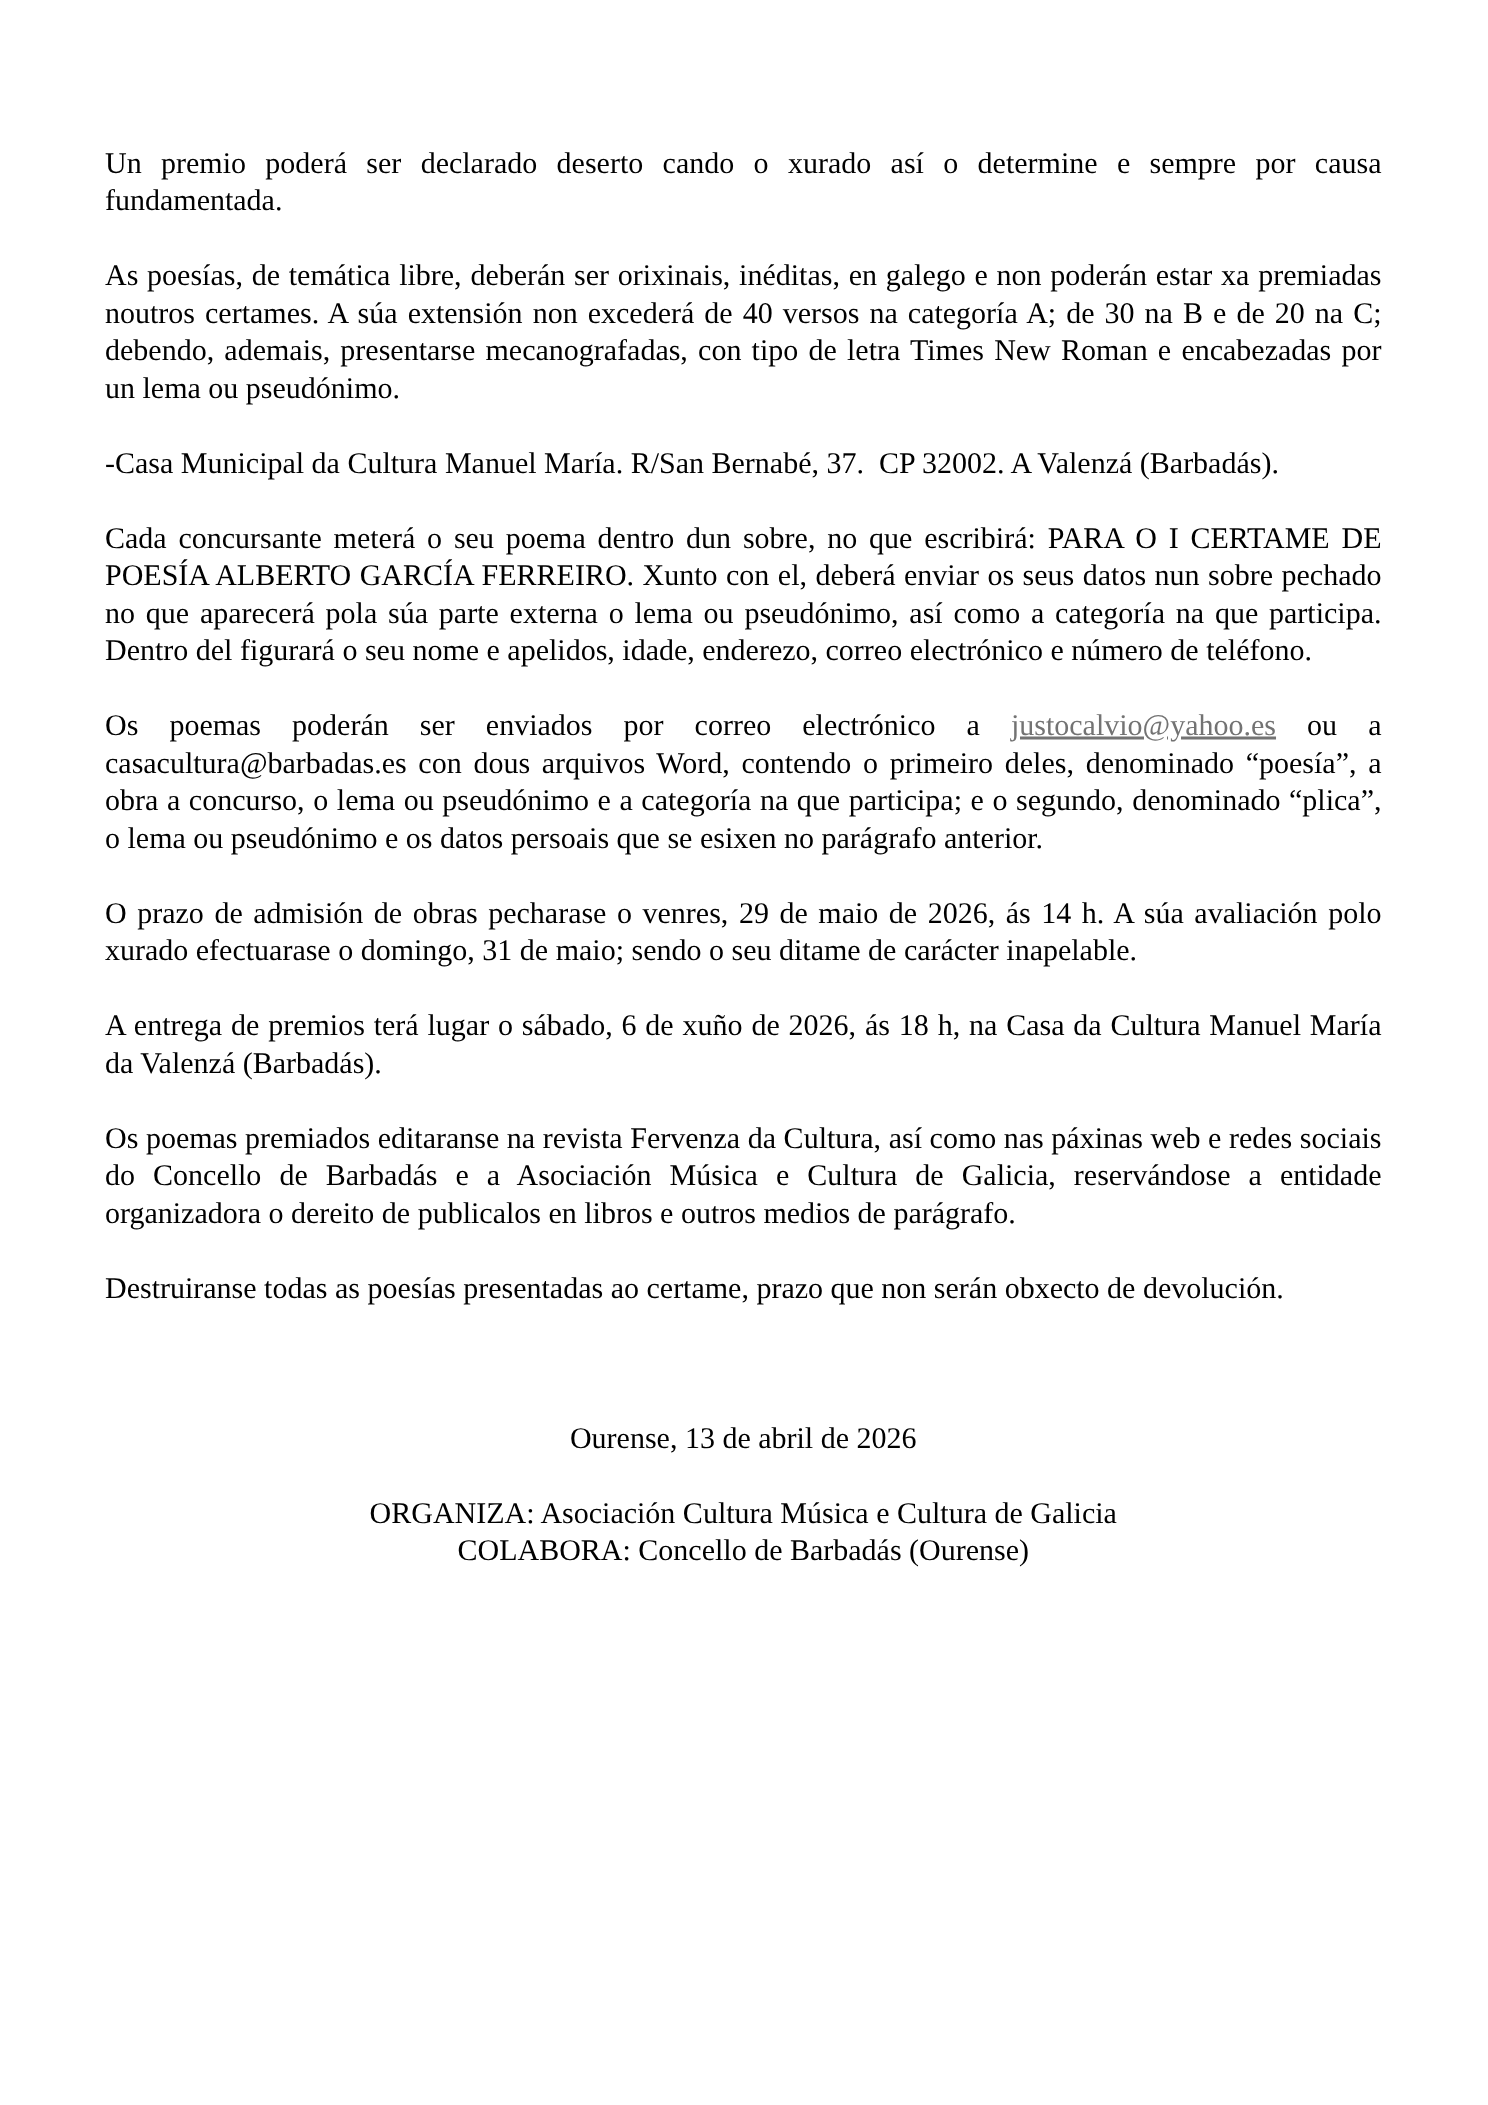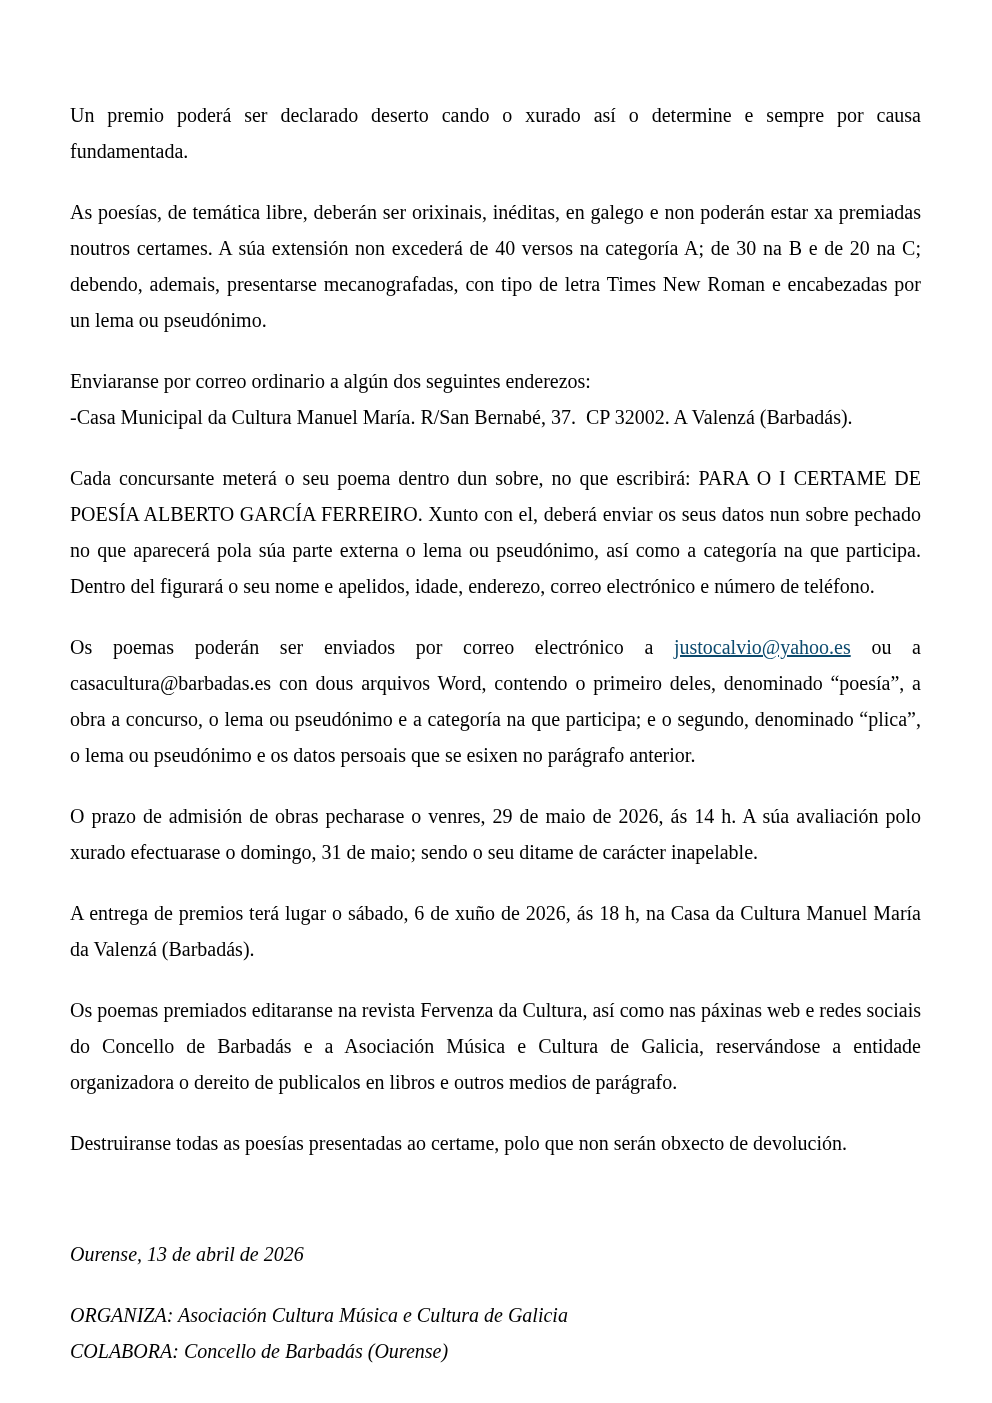--- a/index.html
+++ b/index.html
@@ -5,75 +5,73 @@
   * { margin: 0; padding: 0; box-sizing: border-box; }
   html, body { background: #ffffff; }
   .page {
     position: relative;
     width: 992px;
     height: 1403px;
     background: #ffffff;
     color: #000000;
     font-family: "Liberation Serif", serif;
     font-size: 20px;
-    line-height: 36px;
+    line-height: 25px;
     overflow: hidden;
   }
   .content {
     padding: 97px 71px 0 70px;
   }
   .para {
     text-align: justify;
     margin-bottom: 25px;
   }
   .line {
     text-align: justify;
   }
   .email-link {
-    color: #0c4a6e;
+    color: #737373;
     text-decoration: underline;
     cursor: pointer;
   }
   .closing {
     margin-top: 75px;
   }
   .center {
-    text-align: left;
-    font-style: italic;
+    text-align: center;
   }
   .organiza-line {
     margin-top: 25px;
   }
 </style>
 </head>
 <body>
 
 <div class="page">
   <div class="content">
 
     <p class="para">Un premio poderá ser declarado deserto cando o xurado así o determine e sempre por causa fundamentada.</p>
 
     <p class="para">As poesías, de temática libre, deberán ser orixinais, inéditas, en galego e non poderán estar xa premiadas noutros certames. A súa extensión non excederá de 40 versos na categoría A; de 30 na B e de 20 na C; debendo, ademais, presentarse mecanografadas, con tipo de letra Times New Roman e encabezadas por un lema ou pseudónimo.</p>
 
     <div class="para">
-      <p class="line">Enviaranse por correo ordinario a algún dos seguintes enderezos:</p>
       <p class="line">-Casa Municipal da Cultura Manuel María. R/San Bernabé, 37.&nbsp; CP 32002. A Valenzá (Barbadás).</p>
     </div>
 
     <p class="para">Cada concursante meterá o seu poema dentro dun sobre, no que escribirá: PARA O I CERTAME DE POESÍA ALBERTO GARCÍA FERREIRO. Xunto con el, deberá enviar os seus datos nun sobre pechado no que aparecerá pola súa parte externa o lema ou pseudónimo, así como a categoría na que participa. Dentro del figurará o seu nome e apelidos, idade, enderezo, correo electrónico e número de teléfono.</p>
 
     <p class="para"><span>Os poemas poderán ser enviados por correo electrónico a </span><a class="email-link" href="#">justocalvio@yahoo.es</a><span> ou a casacultura@barbadas.es con dous arquivos Word, contendo o primeiro deles, denominado “poesía”, a obra a concurso, o lema ou pseudónimo e a categoría na que participa; e o segundo, denominado “plica”, o lema ou pseudónimo e os datos persoais que se esixen no parágrafo anterior.</span></p>
 
     <p class="para">O prazo de admisión de obras pecharase o venres, 29 de maio de 2026, ás 14 h. A súa avaliación polo xurado efectuarase o domingo, 31 de maio; sendo o seu ditame de carácter inapelable.</p>
 
     <p class="para">A entrega de premios terá lugar o sábado, 6 de xuño de 2026, ás 18 h, na Casa da Cultura Manuel María da Valenzá (Barbadás).</p>
 
     <p class="para">Os poemas premiados editaranse na revista Fervenza da Cultura, así como nas páxinas web e redes sociais do Concello de Barbadás e a Asociación Música e Cultura de Galicia, reservándose a entidade organizadora o dereito de publicalos en libros e outros medios de parágrafo.</p>
 
-    <p class="para">Destruiranse todas as poesías presentadas ao certame, polo que non serán obxecto de devolución.</p>
+    <p class="para">Destruiranse todas as poesías presentadas ao certame, prazo que non serán obxecto de devolución.</p>
 
 
     <div class="closing">
       <p class="center">Ourense, 13 de abril de 2026</p>
       <p class="center organiza-line">ORGANIZA: Asociación Cultura Música e Cultura de Galicia</p>
       <p class="center">COLABORA: Concello de Barbadás (Ourense)</p>
     </div>
 
   </div>
 </div>

